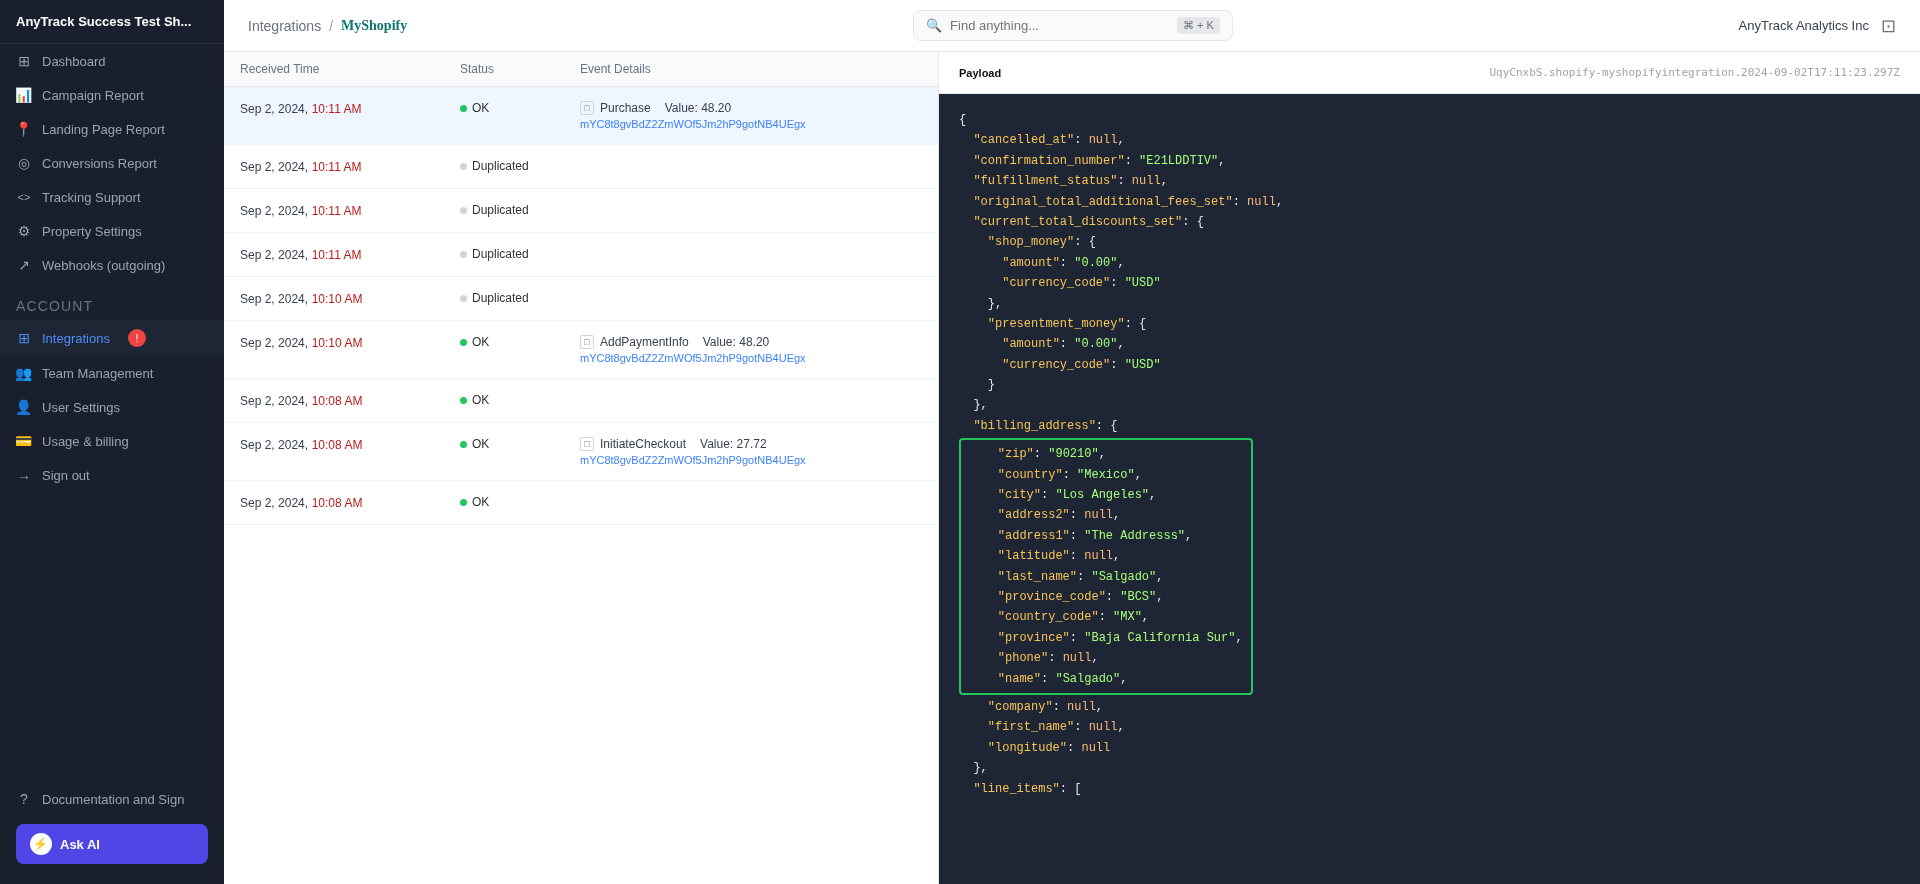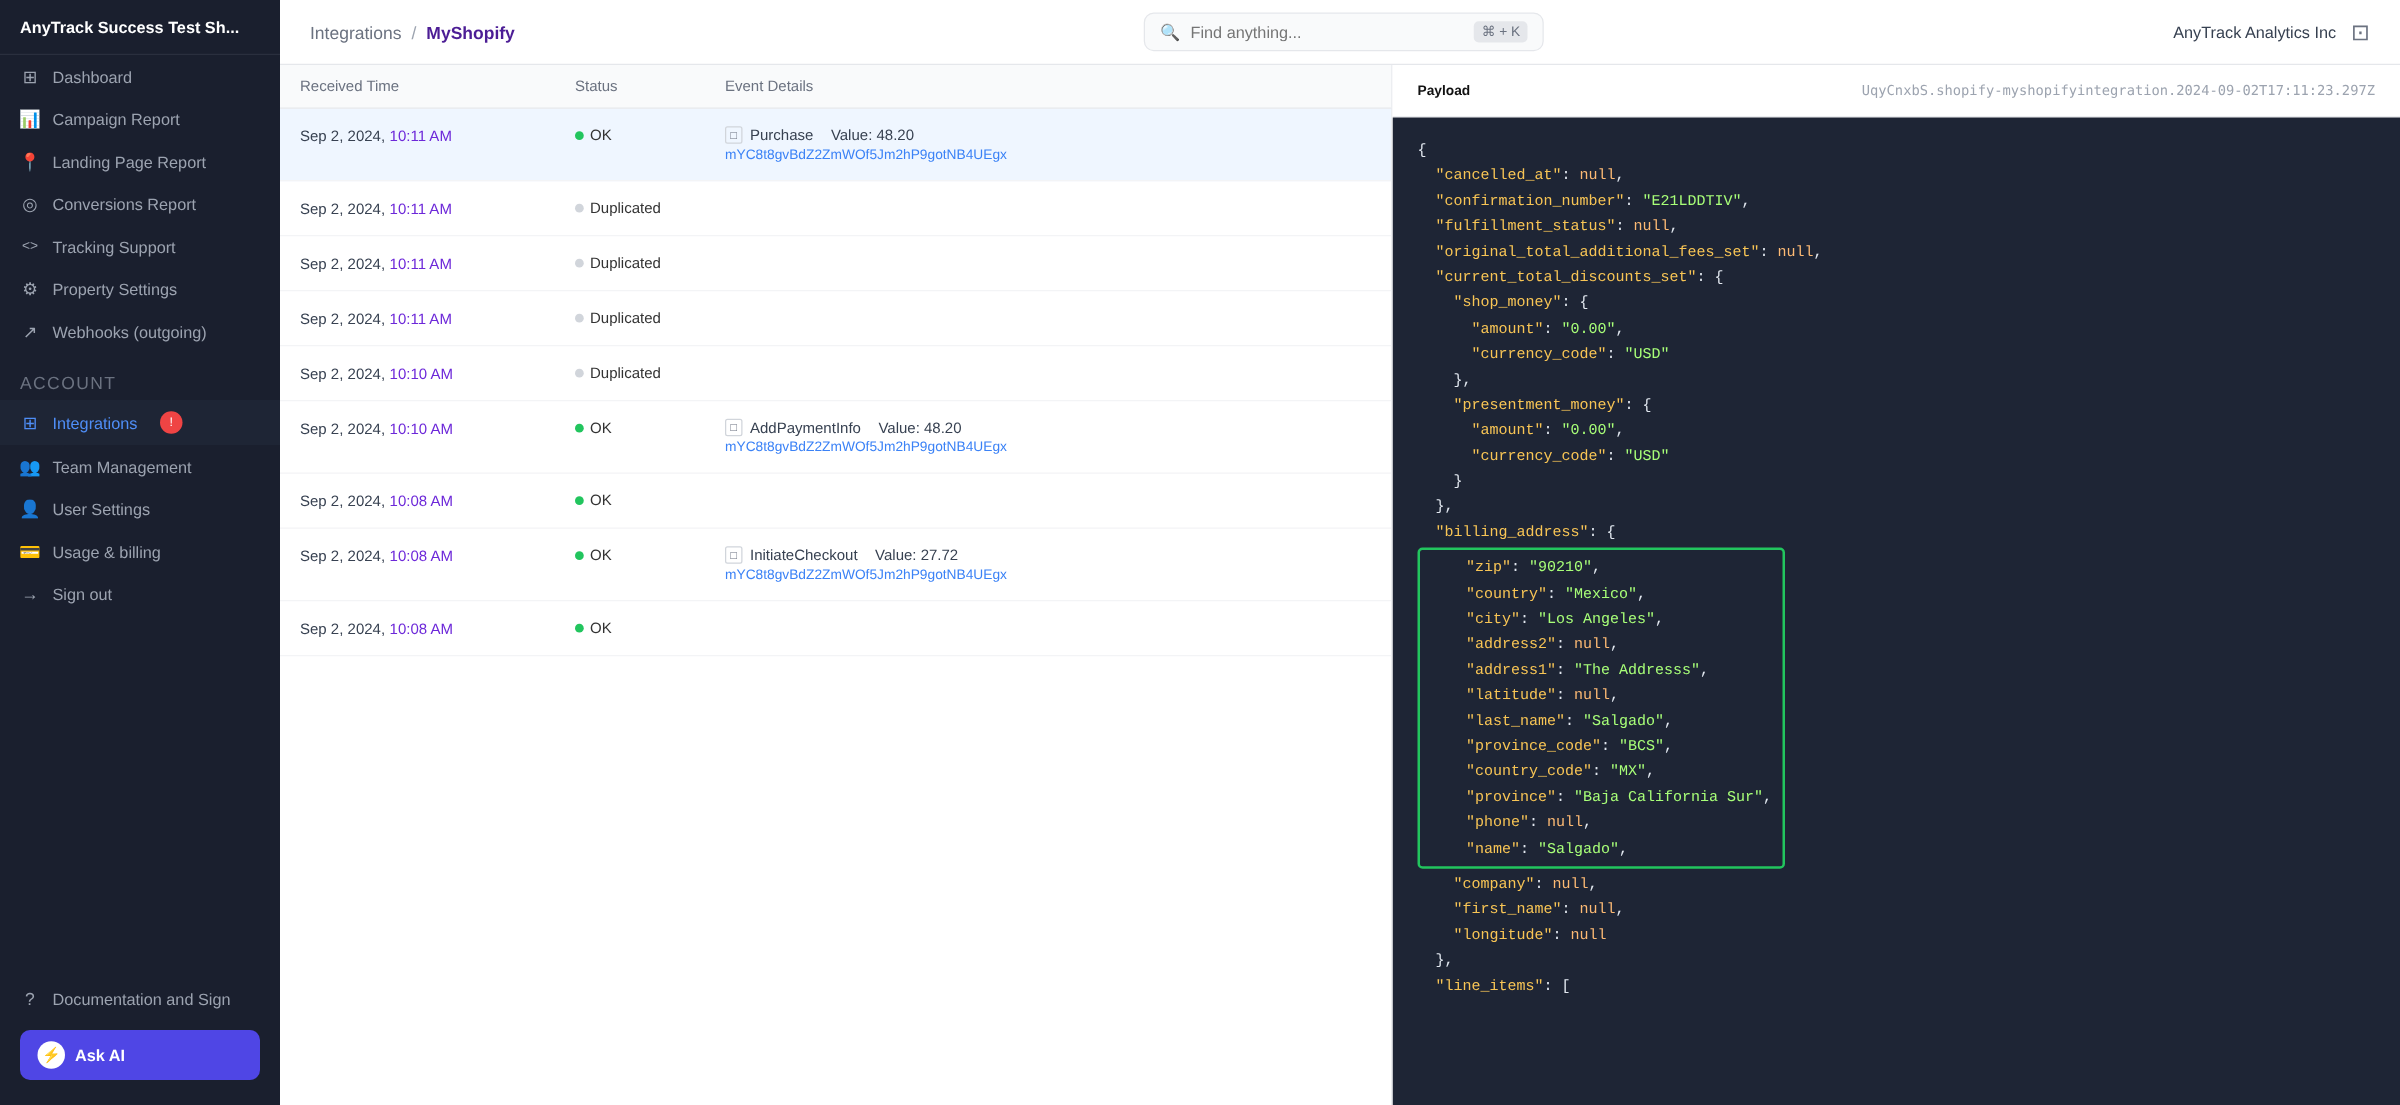--- a/index.html
+++ b/index.html
@@ -20,46 +20,46 @@
     .lightning-circle span { color: #4f46e5; font-size: 16px; }
 
     
     #main { flex: 1; display: flex; flex-direction: column; overflow: hidden; }
 
     
     #topbar { background: #fff; border-bottom: 1px solid #e5e7eb; padding: 0 24px; height: 52px; display: flex; align-items: center; justify-content: space-between; flex-shrink: 0; }
     .breadcrumb { display: flex; align-items: center; gap: 8px; font-size: 14px; }
     .breadcrumb a { color: #6b7280; text-decoration: none; }
     .breadcrumb .sep { color: #9ca3af; }
-    .breadcrumb .current { font-weight: 600; color: #4c1d95; }
+    .breadcrumb .current { font-weight: 600; color: #0f766e; font-family: Liberation Serif, serif; }
     .search-box { display: flex; align-items: center; gap: 8px; background: #f9fafb; border: 1px solid #e5e7eb; border-radius: 8px; padding: 6px 12px; width: 320px; }
     .search-box input { border: none; background: transparent; outline: none; font-size: 13px; color: #6b7280; flex: 1; }
     .search-kbd { background: #e5e7eb; border-radius: 4px; padding: 2px 6px; font-size: 11px; color: #6b7280; }
     .topbar-right { display: flex; align-items: center; gap: 12px; font-size: 13px; color: #374151; }
     .topbar-right .exit-btn { cursor: pointer; color: #6b7280; font-size: 18px; }
 
     
     #tabs { background: #fff; border-bottom: 1px solid #e5e7eb; display: flex; padding: 0 24px; flex-shrink: 0; }
     .tab { padding: 14px 16px; font-size: 13px; color: #6b7280; cursor: pointer; border-bottom: 2px solid transparent; margin-bottom: -1px; letter-spacing: 0.04em; }
     .tab.active { color: #111; border-bottom: 2px solid #111; font-weight: 600; }
 
     
     #content { flex: 1; display: flex; overflow: hidden; }
 
     
-    #events-panel { width: 890px; background: #fff; display: flex; flex-direction: column; border-right: 1px solid #e5e7eb; overflow: hidden; }
+    #events-panel { width: 715px; background: #fff; display: flex; flex-direction: column; border-right: 1px solid #e5e7eb; overflow: hidden; }
     .events-table { flex: 1; overflow-y: auto; }
     .events-table::-webkit-scrollbar { width: 8px; }
     .events-table::-webkit-scrollbar-track { background: #f1f1f1; }
     .events-table::-webkit-scrollbar-thumb { background: #ccc; border-radius: 4px; }
     .table-header { display: grid; grid-template-columns: 220px 120px 1fr; padding: 10px 16px; border-bottom: 1px solid #e5e7eb; background: #f9fafb; font-size: 12px; color: #6b7280; font-weight: 500; position: sticky; top: 0; }
     .table-row { display: grid; grid-template-columns: 220px 120px 1fr; padding: 14px 16px; border-bottom: 1px solid #f3f4f6; align-items: start; }
     .table-row.selected { background: #eff6ff; }
     .time-cell .date { color: #374151; font-size: 12px; }
-    .time-cell .time { color: #6d28d9; font-size: 12px; }
+    .time-cell .time { color: #b91c1c; font-size: 12px; }
     .status-badge { display: flex; align-items: center; gap: 5px; font-size: 12px; }
     .dot { width: 7px; height: 7px; border-radius: 50%; flex-shrink: 0; }
     .dot-ok { background: #22c55e; }
     .dot-dup { background: #d1d5db; }
     .event-detail { display: flex; flex-direction: column; gap: 3px; }
     .event-name { display: flex; align-items: center; gap: 6px; font-size: 12px; color: #374151; }
     .event-icon { width: 14px; height: 14px; border: 1px solid #d1d5db; border-radius: 2px; display: flex; align-items: center; justify-content: center; font-size: 9px; color: #6b7280; }
     .event-link { color: #3b82f6; font-size: 11px; text-decoration: none; }
 
     

